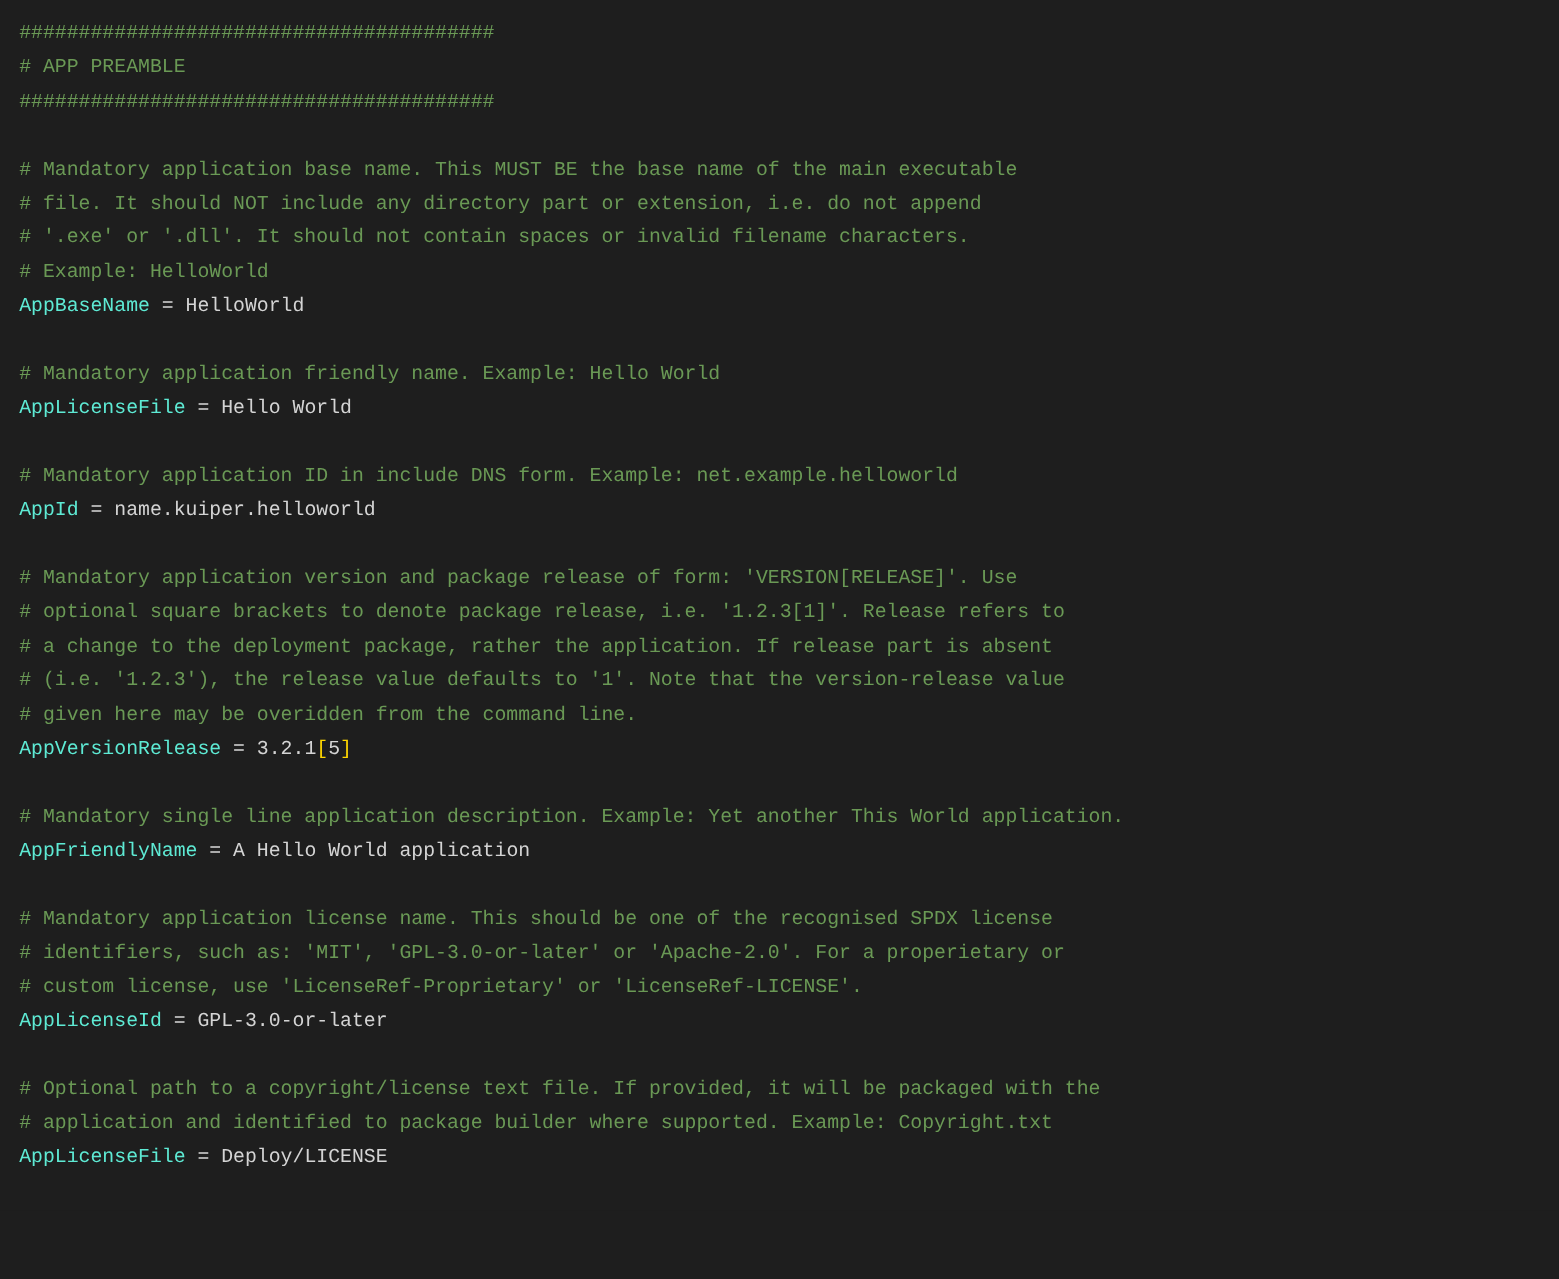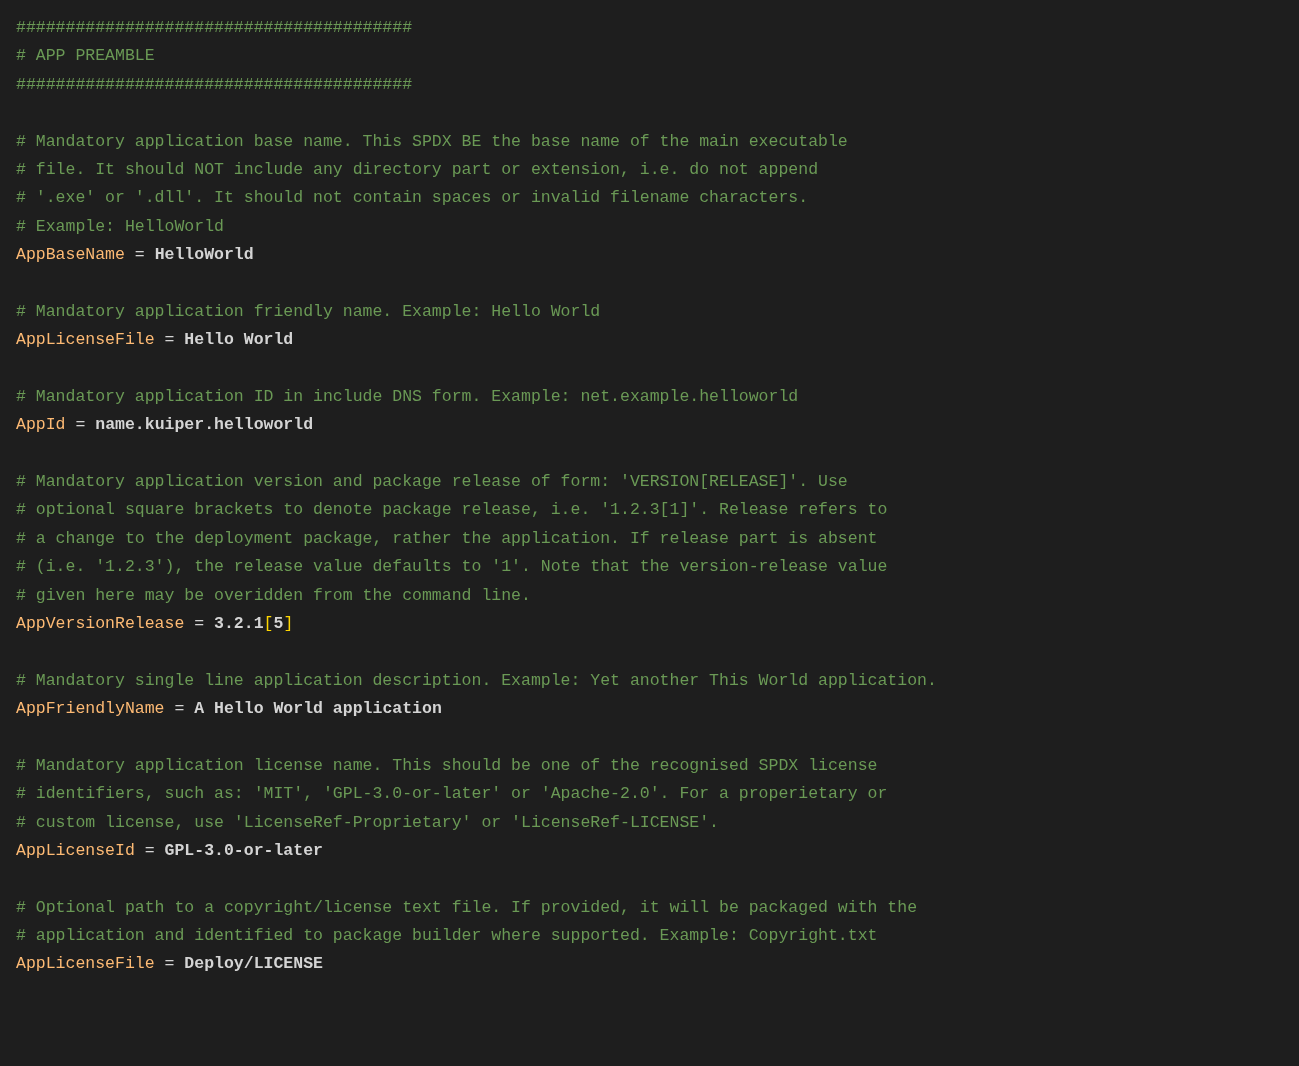--- a/index.html
+++ b/index.html
@@ -13,33 +13,33 @@
   }
   pre.code {
     margin: 0;
     padding: 14px 16px 30px 16px;
     white-space: pre;
     font-family: inherit;
     font-size: inherit;
     line-height: inherit;
   }
   .cm { color: #6a9955; }   
-  .key { color: #fdba74; }  
+  .key { color: #5eead4; }  
   .eq  { color: #d4d4d4; }  
-  .val { color: #d4d4d4; font-weight: bold; }  
+  .val { color: #d4d4d4; }  
   .br  { color: #ffd700; }
 </style>
 </head>
 <body>
 
 <pre class="code"><span class="cm">########################################</span>
 <span class="cm"># APP PREAMBLE</span>
 <span class="cm">########################################</span>
 
-<span class="cm"># Mandatory application base name. This SPDX BE the base name of the main executable</span>
+<span class="cm"># Mandatory application base name. This MUST BE the base name of the main executable</span>
 <span class="cm"># file. It should NOT include any directory part or extension, i.e. do not append</span>
 <span class="cm"># '.exe' or '.dll'. It should not contain spaces or invalid filename characters.</span>
 <span class="cm"># Example: HelloWorld</span>
 <span class="key">AppBaseName</span><span class="eq"> = </span><span class="val">HelloWorld</span>
 
 <span class="cm"># Mandatory application friendly name. Example: Hello World</span>
 <span class="key">AppLicenseFile</span><span class="eq"> = </span><span class="val">Hello World</span>
 
 <span class="cm"># Mandatory application ID in include DNS form. Example: net.example.helloworld</span>
 <span class="key">AppId</span><span class="eq"> = </span><span class="val">name.kuiper.helloworld</span>

